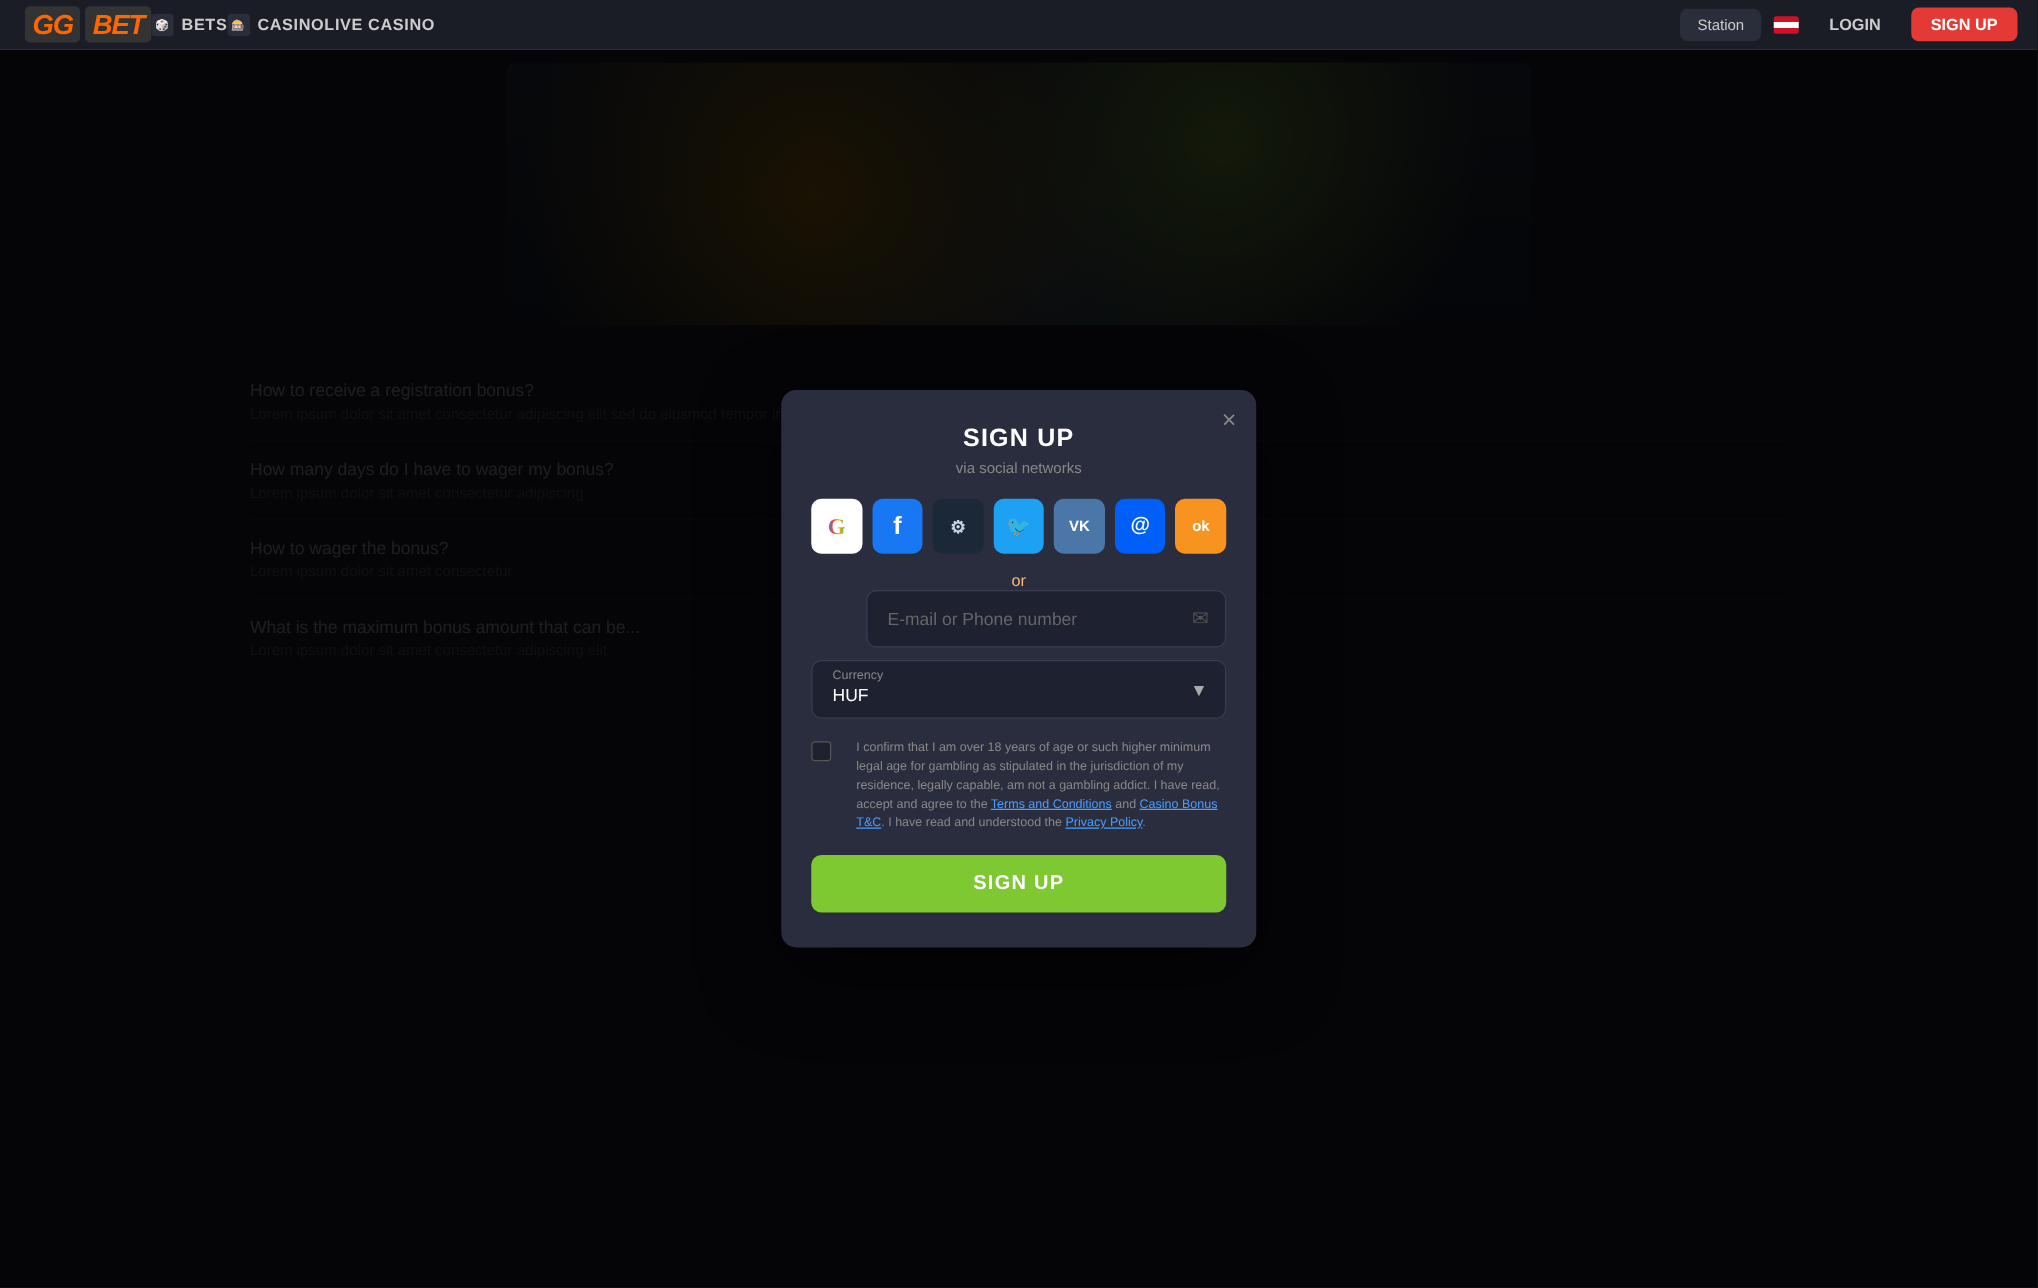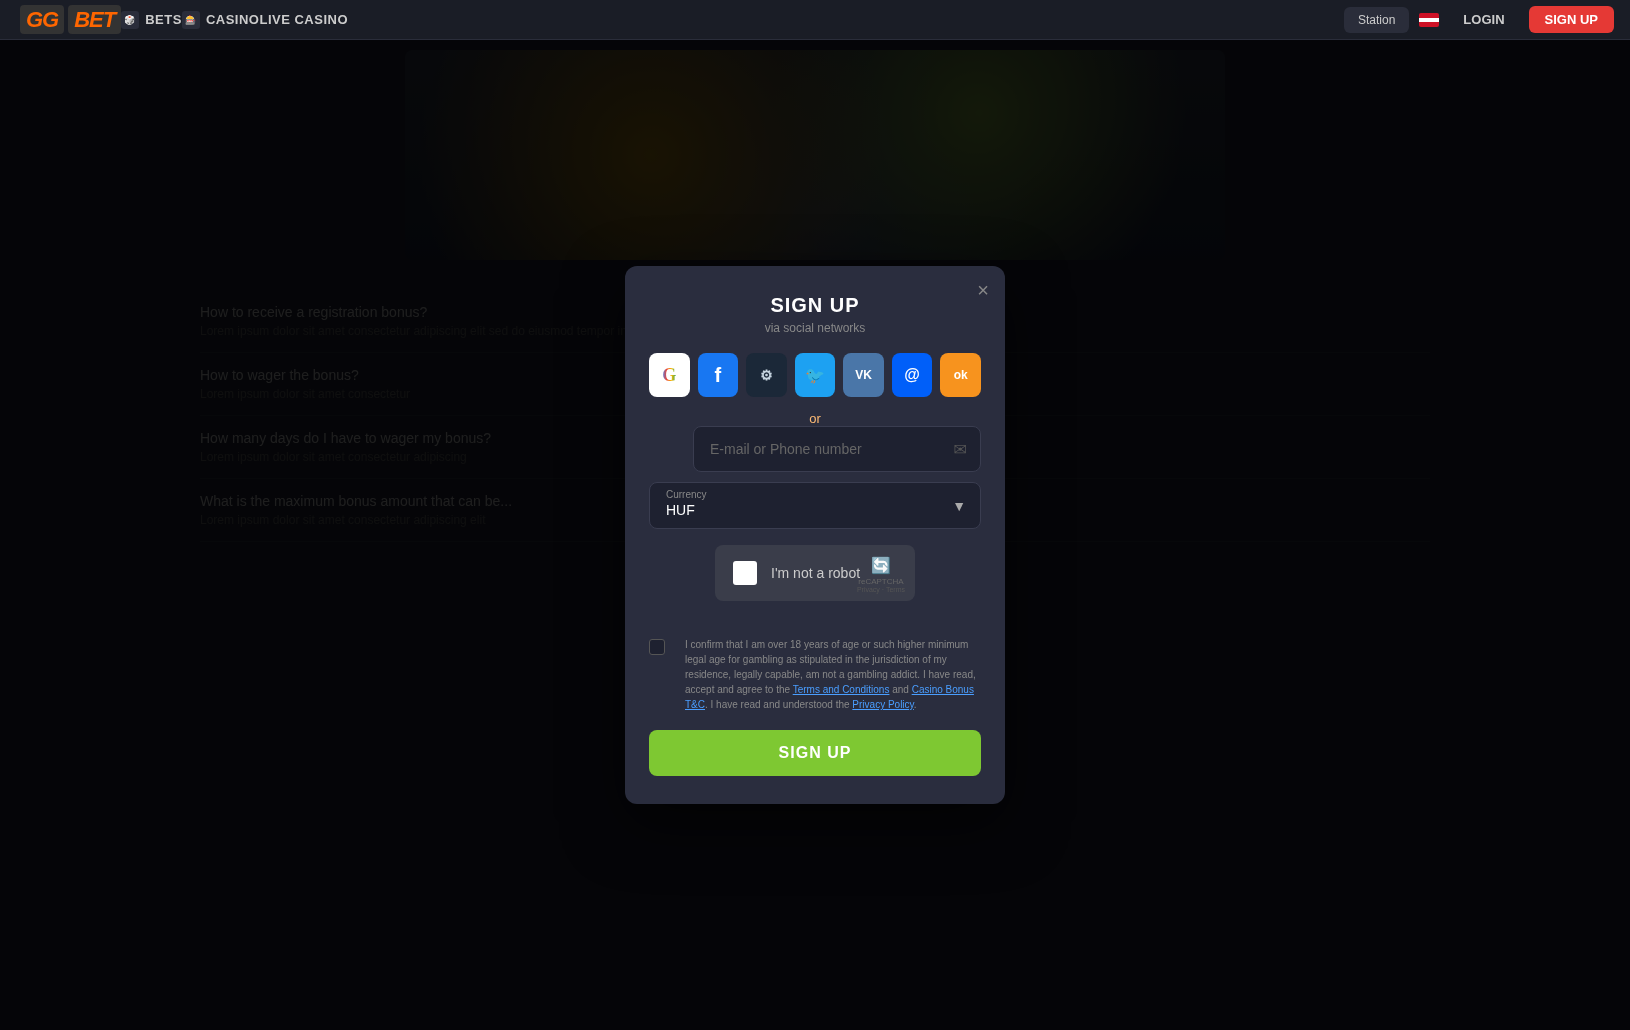--- a/index.html
+++ b/index.html
@@ -365,26 +365,26 @@
 <div class="bg-content">
   <div style="width:820px;height:210px;margin:10px auto;background:linear-gradient(135deg,#2a3040,#3d4060,#4a5070);border-radius:8px;overflow:hidden;">
     <div style="width:100%;height:100%;background:radial-gradient(circle at 30% 50%,#8b6914 0%,transparent 40%),radial-gradient(circle at 70% 30%,#6b8c3a 0%,transparent 35%),radial-gradient(circle at 50% 80%,#3a4560 0%,transparent 50%),linear-gradient(180deg,#2a3040 0%,#1a2030 100%);"></div>
   </div>
   <div style="padding:20px 200px;">
     <div style="border-bottom:1px solid #2a2d3a;padding:14px 0;">
       <div style="font-size:14px;color:#aaa;font-weight:500;">How to receive a registration bonus?</div>
       <div style="font-size:12px;color:#555;margin-top:4px;">Lorem ipsum dolor sit amet consectetur adipiscing elit sed do eiusmod tempor incididunt</div>
     </div>
     <div style="border-bottom:1px solid #2a2d3a;padding:14px 0;">
+      <div style="font-size:14px;color:#aaa;font-weight:500;">How many days do I have to wager my bonus?</div>
+      <div style="font-size:12px;color:#555;margin-top:4px;">Lorem ipsum dolor sit amet consectetur adipiscing</div>
+    </div>
+    <div style="border-bottom:1px solid #2a2d3a;padding:14px 0;">
       <div style="font-size:14px;color:#aaa;font-weight:500;">How to wager the bonus?</div>
       <div style="font-size:12px;color:#555;margin-top:4px;">Lorem ipsum dolor sit amet consectetur</div>
-    </div>
-    <div style="border-bottom:1px solid #2a2d3a;padding:14px 0;">
-      <div style="font-size:14px;color:#aaa;font-weight:500;">How many days do I have to wager my bonus?</div>
-      <div style="font-size:12px;color:#555;margin-top:4px;">Lorem ipsum dolor sit amet consectetur adipiscing</div>
     </div>
     <div style="border-bottom:1px solid #2a2d3a;padding:14px 0;">
       <div style="font-size:14px;color:#aaa;font-weight:500;">What is the maximum bonus amount that can be...</div>
       <div style="font-size:12px;color:#555;margin-top:4px;">Lorem ipsum dolor sit amet consectetur adipiscing elit</div>
     </div>
   </div>
 </div>
 
 <div class="overlay">
 
@@ -429,31 +429,20 @@
     
 
     
     <div class="currency-box">
       <div class="currency-box-label">Currency</div>
       <div class="currency-box-val">HUF</div>
       <span class="currency-box-chevron">▼</span>
     </div>
 
     
-    <div style="display:flex;justify-content:center;margin-bottom:18px;">
-      <div class="captcha-box">
-        <div class="captcha-checkbox"></div>
-        <span class="captcha-label">I'm not a robot</span>
-        <div class="captcha-logo-area">
-          <div style="font-size:16px;margin-bottom:2px;">🔄</div>
-          <div class="captcha-recaptcha">reCAPTCHA</div>
-          <div class="captcha-privacy">Privacy  ·  Terms</div>
-        </div>
-      </div>
-    </div>
 
     
     <div class="terms-row">
       <div class="terms-checkbox"></div>
       <div class="terms-text">
         <span>I confirm that I am over 18 years of age or such higher minimum legal age for gambling as stipulated in the jurisdiction of my residence, legally capable, am not a gambling addict. I have read, accept and agree to the </span><span class="terms-link">Terms and Conditions</span><span> and </span><span class="terms-link">Casino Bonus T&amp;C</span><span>. I have read and understood the </span><span class="terms-link">Privacy Policy</span><span>.</span>
       </div>
     </div>
 
     

